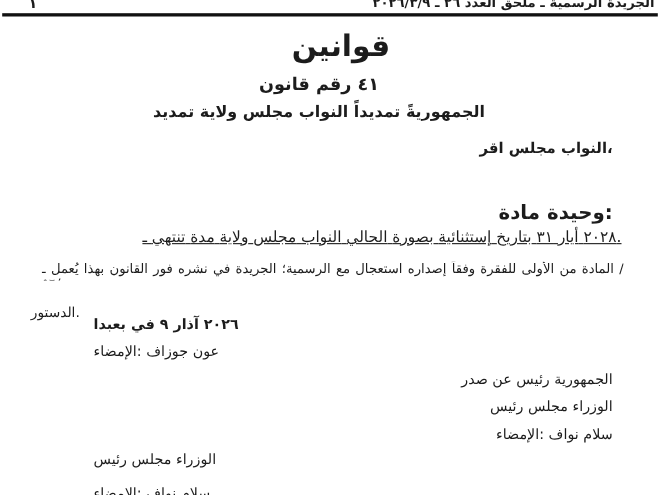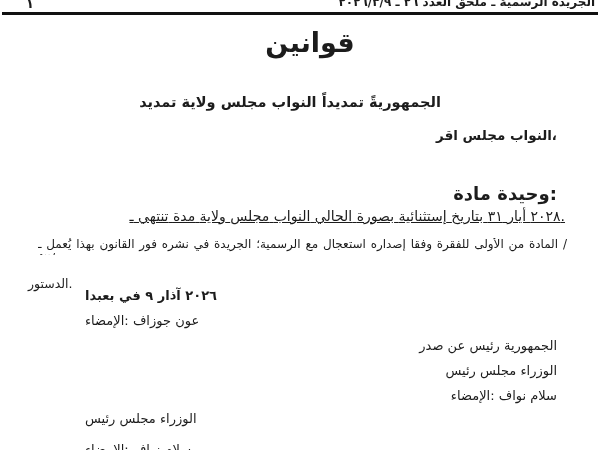--- a/index.html
+++ b/index.html
@@ -35,20 +35,21 @@
 
   <div class="header-strip">
     <div class="page-num">١</div>
     <div class="header-text rtl">الجريدة الرسمية ـ ملحق العدد ٢٦ ـ ٢٠٢٦/٣/٩</div>
   </div>
 
   <div class="rule"></div>
 
   <div class="line center bold rev" style="top:27px;font-size:27px;padding-left:40px;"><span>قوانين</span></div>
 
+  <div class="line center bold rev" style="top:68px;font-size:16px;"><span>قانون</span> <span>رقم</span> <span>٤١</span></div>
 
   <div class="line center bold rev" style="top:94px;font-size:14.5px;"><span>تمديد</span> <span>ولاية</span> <span>مجلس</span> <span>النواب</span> <span>تمديداً</span> <span>الجمهوريةً</span></div>
 
   <div class="line right bold rev" style="top:128px;font-size:13.5px;"><span>اقر</span> <span>مجلس</span> <span>النواب،</span></div>
 
 
   <div class="line right bold rev" style="top:184px;font-size:18px;"><span>مادة</span> <span>وحيدة:</span></div>
 
   <div class="line clause1 rev"><span>ـ</span> <span>تنتهي</span> <span>مدة</span> <span>ولاية</span> <span>مجلس</span> <span>النواب</span> <span>الحالي</span> <span>بصورة</span> <span>إستثنائية</span> <span>بتاريخ</span> <span>٣١</span> <span>أيار</span> <span>٢٠٢٨.</span></div>
 

